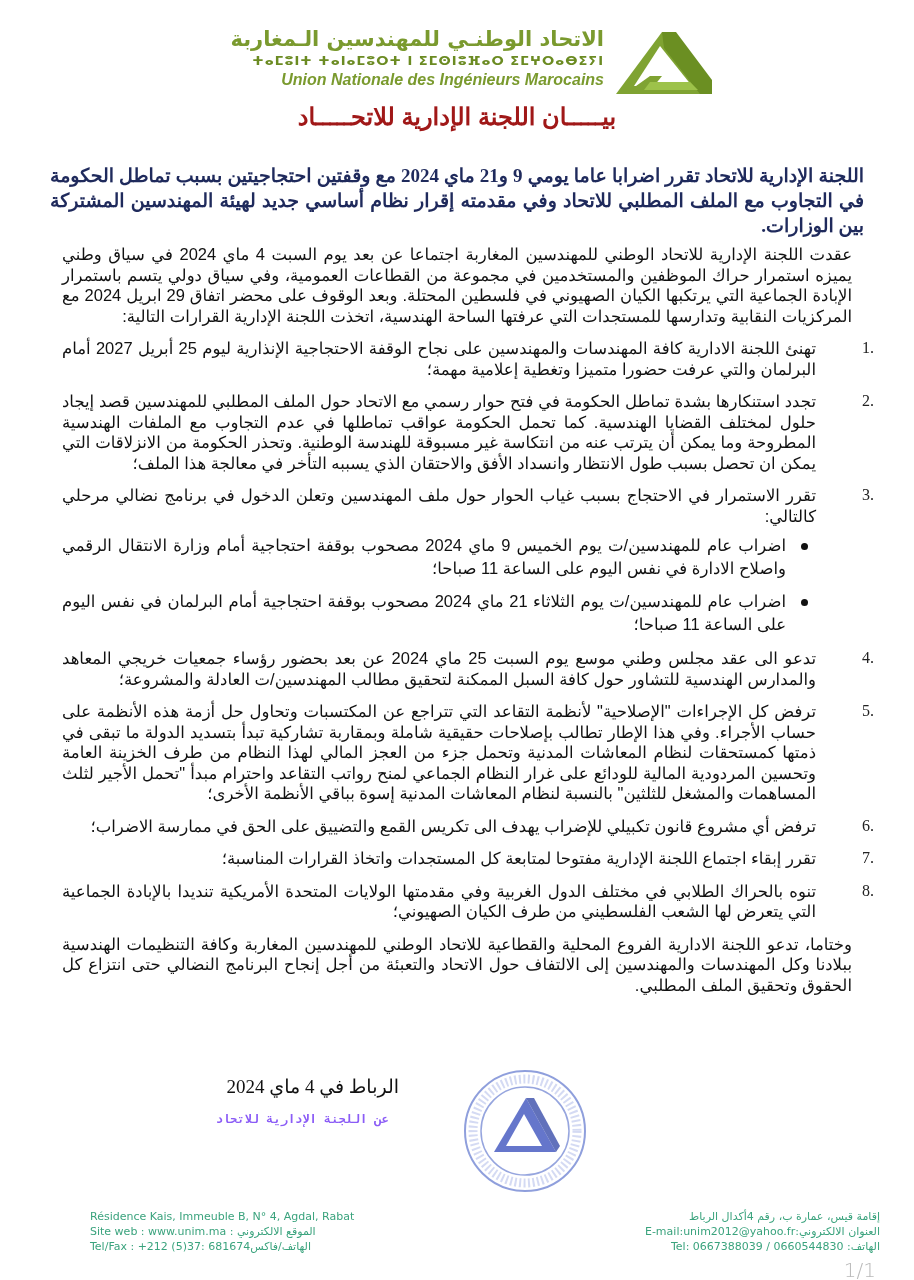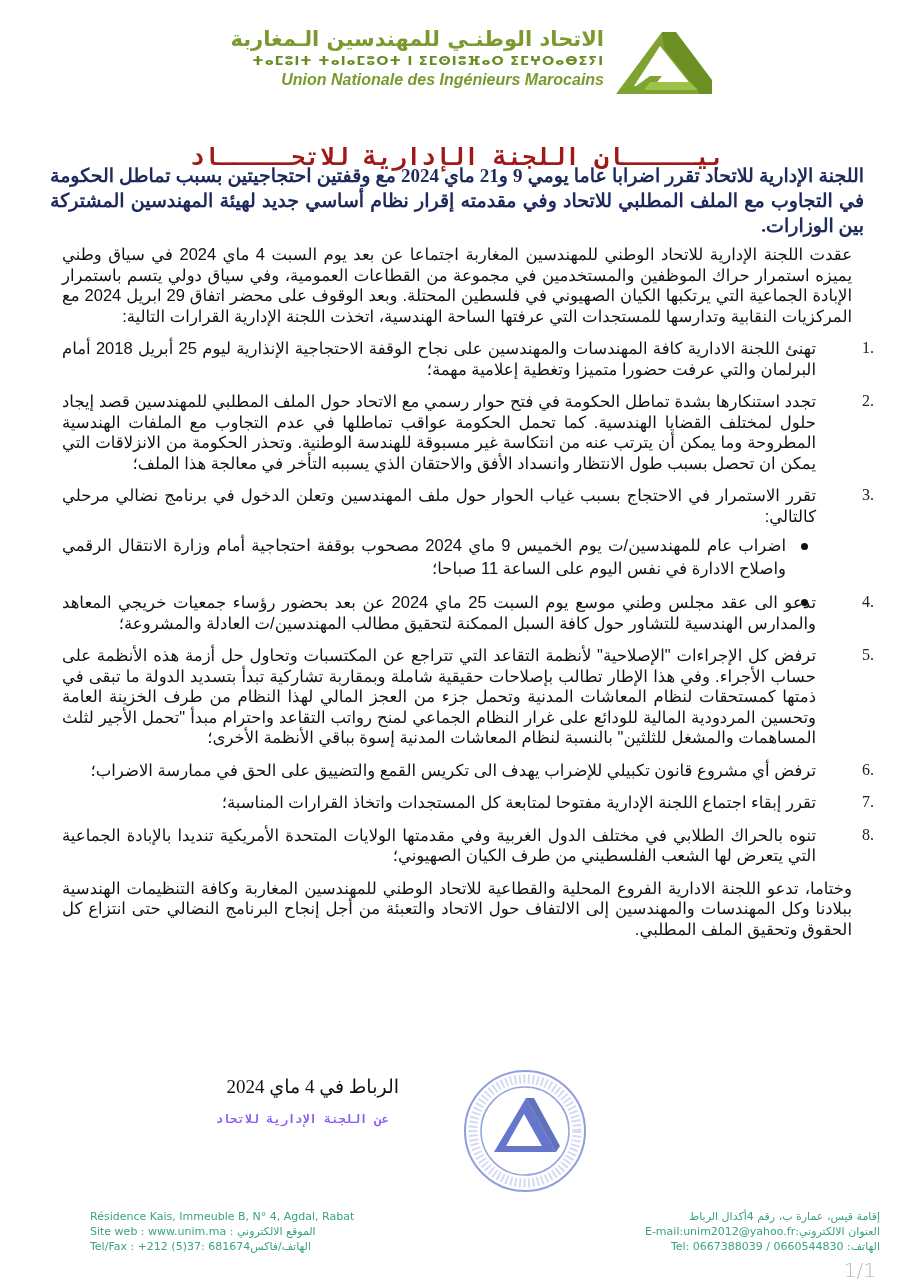--- a/index.html
+++ b/index.html
@@ -8,21 +8,21 @@
 
   
   .header { position:absolute; top:18px; left:0; width:914px; height:80px; }
   .logo-text { position:absolute; right:310px; top:8px; text-align:right; direction:rtl; }
   .logo-ar { font-family:"DejaVu Sans", sans-serif; font-weight:bold; font-size:21px; color:#7a9a2e; line-height:26px; letter-spacing:0.2px; }
   .logo-tif { font-family:"DejaVu Sans", sans-serif; font-size:13px; font-weight:bold; color:#6b8b22; line-height:18px; direction:ltr; text-align:right; letter-spacing:1px; }
   .logo-fr { font-family:"Liberation Sans", sans-serif; font-style:italic; font-weight:bold; font-size:16px; color:#7a9a2e; line-height:20px; direction:ltr; text-align:right; }
   .logo-mark { position:absolute; left:614px; top:12px; width:100px; height:68px; }
 
   .main-title { position:absolute; top:103px; left:0; width:914px; text-align:center; direction:rtl;
-    font-family:Liberation Mono, monospace; font-weight:bold; font-size:24px; color:#a01818; letter-spacing:1px;margin-top:40px; }
+    font-family:Liberation Sans, sans-serif; font-weight:bold; font-size:24px; color:#a01818; letter-spacing:1px; }
 
   .subtitle { position:absolute; top:163px; left:50px; right:50px; direction:rtl; text-align:justify; text-align-last:right;
     font-family:Liberation Serif, serif; font-weight:bold; font-size:19px; line-height:25px; color:#1f2a5c; }
 
   .body { position:absolute; top:244px; left:62px; right:62px; direction:rtl; font-family:"Liberation Sans", sans-serif; font-size:16.5px; line-height:20.5px; color:#111; }
   .intro { text-align:justify; text-align-last:right; margin:0 0 12px 0; }
 
   .items { list-style:none; padding:0; margin:0; }
   .item { position:relative; padding-right:36px; margin-bottom:12px; text-align:justify; text-align-last:right; }
   .item .num { position:absolute; right:-22px; top:0; width:30px; text-align:left; direction:ltr; font-family:"Liberation Serif", serif; font-size:16px; color:#222; }
@@ -64,36 +64,37 @@
   <div class="main-title">بيـــــان اللجنة الإدارية للاتحـــــاد</div>
 
   <div class="subtitle">اللجنة الإدارية للاتحاد تقرر اضرابا عاما يومي 9 و21 ماي 2024 مع وقفتين احتجاجيتين بسبب تماطل الحكومة في التجاوب مع الملف المطلبي للاتحاد وفي مقدمته إقرار نظام أساسي جديد لهيئة المهندسين المشتركة بين الوزارات.</div>
 
   <div class="body">
     <p class="intro">عقدت اللجنة الإدارية للاتحاد الوطني للمهندسين المغاربة اجتماعا عن بعد يوم السبت 4 ماي 2024 في سياق وطني يميزه استمرار حراك الموظفين والمستخدمين في مجموعة من القطاعات العمومية، وفي سياق دولي يتسم باستمرار الإبادة الجماعية التي يرتكبها الكيان الصهيوني في فلسطين المحتلة. وبعد الوقوف على محضر اتفاق 29 ابريل 2024 مع المركزيات النقابية وتدارسها للمستجدات التي عرفتها الساحة الهندسية، اتخذت اللجنة الإدارية القرارات التالية:</p>
 
     <ol class="items">
       <li class="item">
         <span class="num">1.</span>
-        <span>تهنئ اللجنة الادارية كافة المهندسات والمهندسين على نجاح الوقفة الاحتجاجية الإنذارية ليوم 25 أبريل 2018 أمام البرلمان والتي عرفت حضورا متميزا وتغطية إعلامية مهمة؛</span>
+        <span>تهنئ اللجنة الادارية كافة المهندسات والمهندسين على نجاح الوقفة الاحتجاجية الإنذارية ليوم 25 أبريل 2027 أمام البرلمان والتي عرفت حضورا متميزا وتغطية إعلامية مهمة؛</span>
       </li>
       <li class="item">
         <span class="num">2.</span>
         <span>تجدد استنكارها بشدة تماطل الحكومة في فتح حوار رسمي مع الاتحاد حول الملف المطلبي للمهندسين قصد إيجاد حلول لمختلف القضايا الهندسية. كما تحمل الحكومة عواقب تماطلها في عدم التجاوب مع الملفات الهندسية المطروحة وما يمكن أن يترتب عنه من انتكاسة غير مسبوقة للهندسة الوطنية. وتحذر الحكومة من الانزلاقات التي يمكن ان تحصل بسبب طول الانتظار وانسداد الأفق والاحتقان الذي يسببه التأخر في معالجة هذا الملف؛</span>
       </li>
       <li class="item">
         <span class="num">3.</span>
         <span>تقرر الاستمرار في الاحتجاج بسبب غياب الحوار حول ملف المهندسين وتعلن الدخول في برنامج نضالي مرحلي كالتالي:</span>
         <ul class="bullets">
           <li class="bullet">
             <span class="dot"></span>
             <span>اضراب عام للمهندسين/ت يوم الخميس 9 ماي 2024 مصحوب بوقفة احتجاجية أمام وزارة الانتقال الرقمي واصلاح الادارة في نفس اليوم على الساعة 11 صباحا؛</span>
           </li>
           <li class="bullet">
             <span class="dot"></span>
+            <span>اضراب عام للمهندسين/ت يوم الثلاثاء 21 ماي 2024 مصحوب بوقفة احتجاجية أمام البرلمان في نفس اليوم على الساعة 11 صباحا؛</span>
           </li>
         </ul>
       </li>
       <li class="item">
         <span class="num">4.</span>
         <span>تدعو الى عقد مجلس وطني موسع يوم السبت 25 ماي 2024 عن بعد بحضور رؤساء جمعيات خريجي المعاهد والمدارس الهندسية للتشاور حول كافة السبل الممكنة لتحقيق مطالب المهندسين/ت العادلة والمشروعة؛</span>
       </li>
       <li class="item">
         <span class="num">5.</span>
         <span>ترفض كل الإجراءات "الإصلاحية" لأنظمة التقاعد التي تتراجع عن المكتسبات وتحاول حل أزمة هذه الأنظمة على حساب الأجراء. وفي هذا الإطار تطالب بإصلاحات حقيقية شاملة وبمقاربة تشاركية تبدأ بتسديد الدولة ما تبقى في ذمتها كمستحقات لنظام المعاشات المدنية وتحمل جزء من العجز المالي لهذا النظام من طرف الخزينة العامة وتحسين المردودية المالية للودائع على غرار النظام الجماعي لمنح رواتب التقاعد واحترام مبدأ "تحمل الأجير لثلث المساهمات والمشغل للثلثين" بالنسبة لنظام المعاشات المدنية إسوة بباقي الأنظمة الأخرى؛</span>

